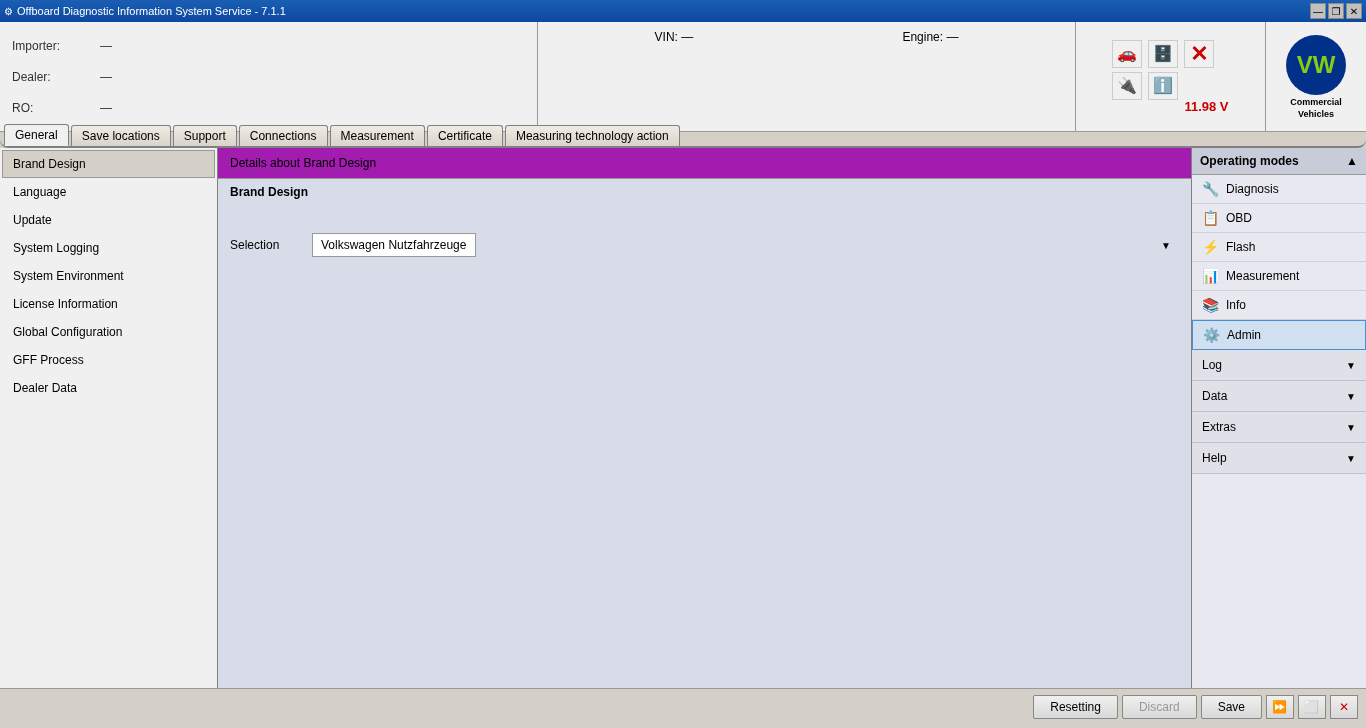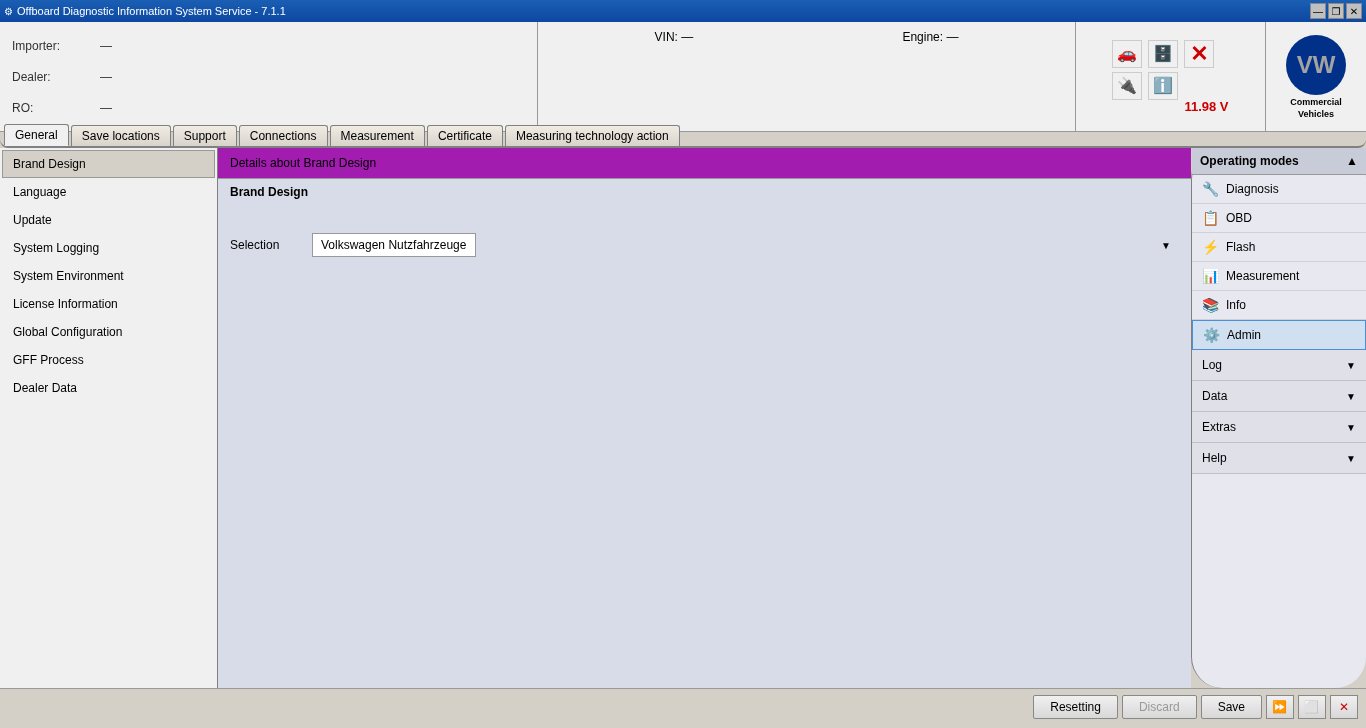--- a/index.html
+++ b/index.html
@@ -176,21 +176,20 @@
       font-size: 10px;
     }
 
     
     #right-panel {
       width: 175px;
       background: #e8e8f0;
       border-left: 1px solid #808080;
       display: flex;
       flex-direction: column;
-      border-radius: 31px;
     }
     #operating-modes-header {
       background: #c8ccd8;
       padding: 6px 8px;
       font-size: 12px;
       font-weight: bold;
       display: flex;
       justify-content: space-between;
       align-items: center;
       border-bottom: 1px solid #999;
@@ -247,21 +246,21 @@
       cursor: pointer;
       display: flex; align-items: center; justify-content: center;
     }
 
     
     .vw-logo {
       width: 60px; height: 60px;
       border-radius: 50%;
       background: #003087;
       display: flex; align-items: center; justify-content: center;
-      color: #a3a3a3;
+      color: #84cc16;
       font-size: 24px;
       font-weight: bold;
     }
     .vw-subtitle { font-size: 9px; text-align: center; margin-top: 2px; font-weight: bold; }
 
     .header-icon-group {
       display: flex;
       flex-direction: column;
       gap: 4px;
     }

